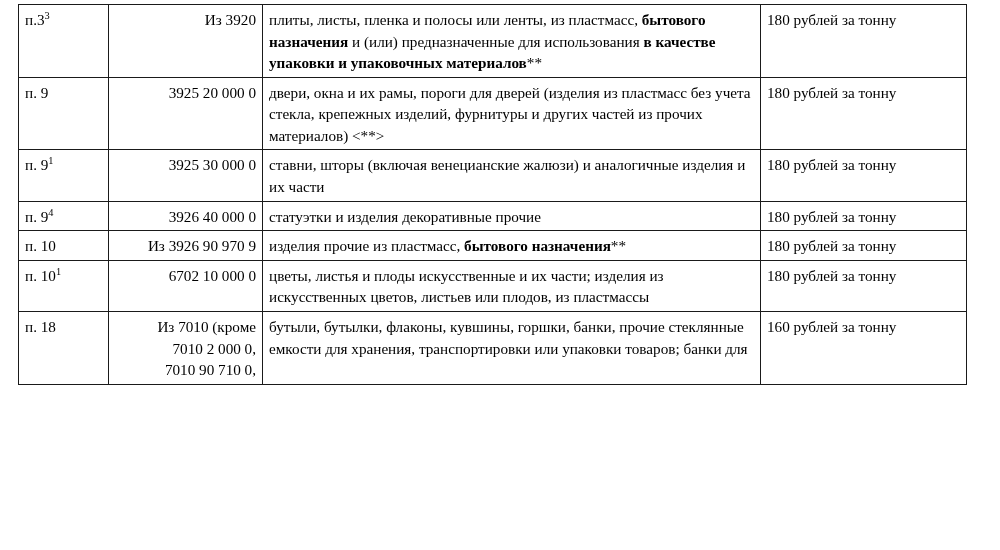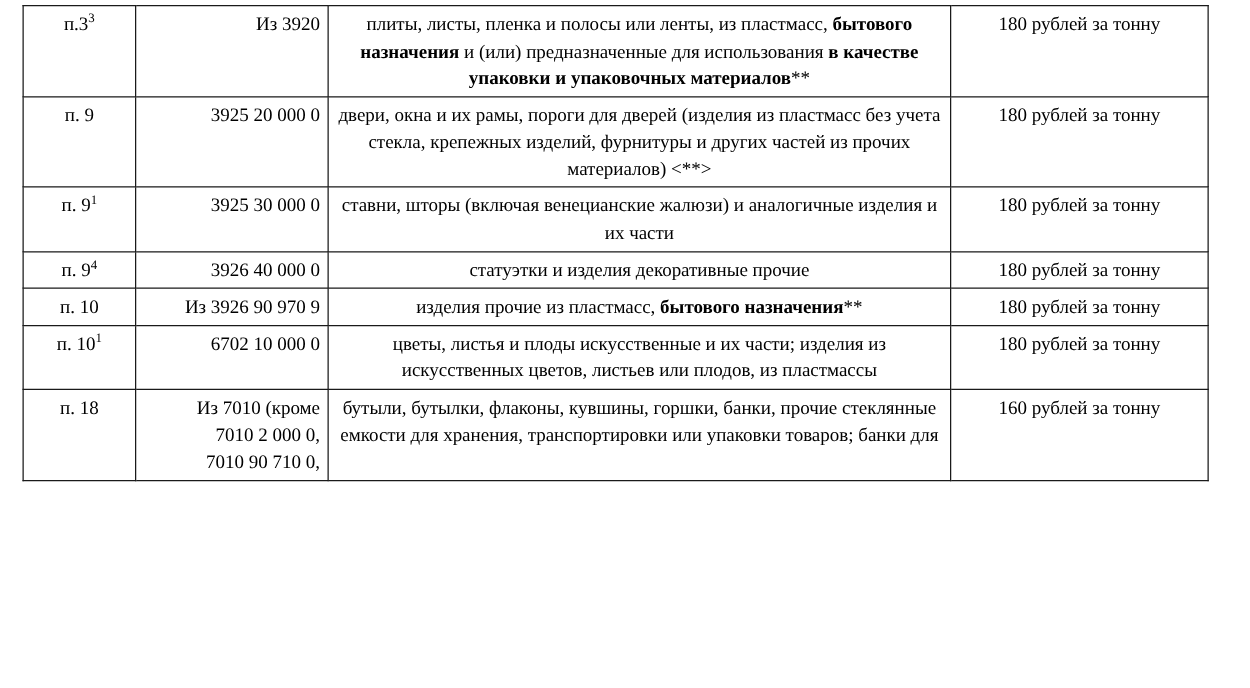--- a/index.html
+++ b/index.html
@@ -33,34 +33,33 @@
     padding: 4px 6px 3px 6px;
     font-size: 15.2px;
     line-height: 1.42;
   }
   col.c-item  { width: 90px; }
   col.c-code  { width: 154px; }
   col.c-desc  { width: 498px; }
   col.c-rate  { width: 206px; }
 
   td.cell-item {
-    text-align: center;
+    text-align: left;
     padding-left: 10px;
     white-space: nowrap;
   }
   td.cell-code {
     text-align: right;
     padding-left: 12px;
   }
   td.cell-desc {
-    text-align: center;
+    text-align: left;
     padding-left: 9px;
   }
   td.cell-rate {
-    text-align: center;
     white-space: nowrap;
   }
   .cell-code .code-line { display: block; }
   b, .bold { font-weight: bold; }
   sup {
     font-size: 0.68em;
     line-height: 0;
     vertical-align: super;
   }
 </style>

